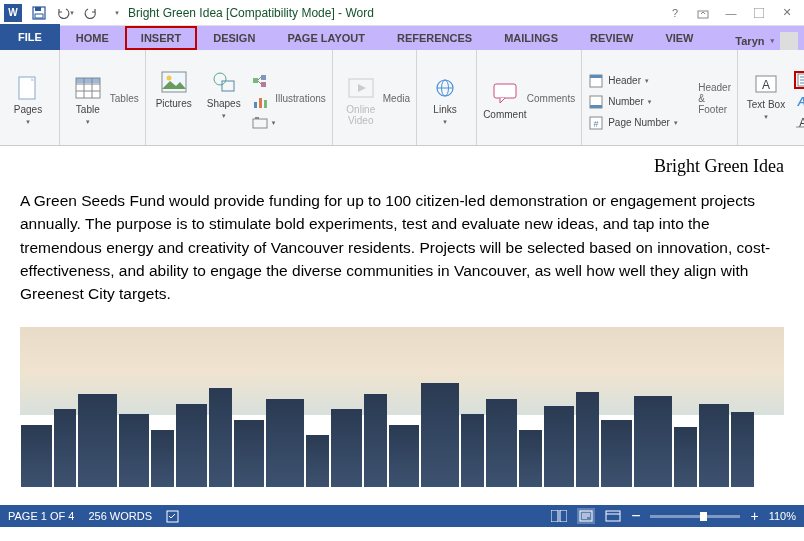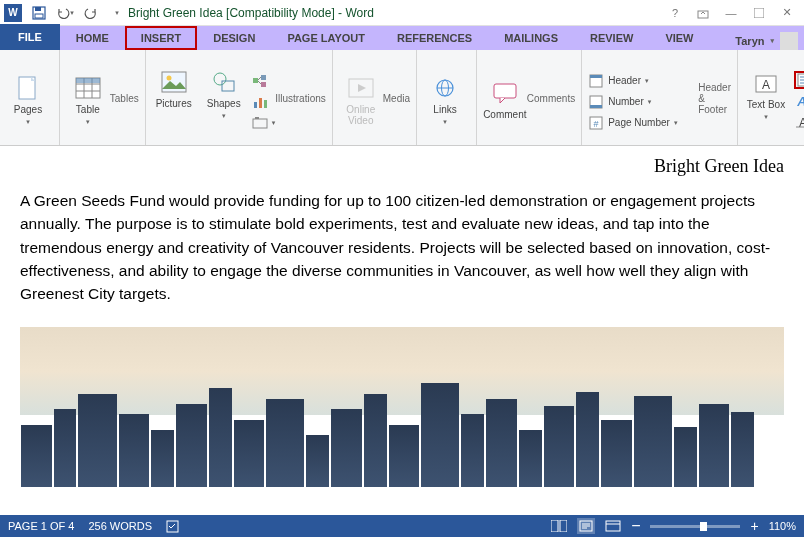--- a/index.html
+++ b/index.html
@@ -30,21 +30,21 @@
 .drop { font-size: 7px; color: #666; }
 .disabled { color: #bbb; }
 .highlighted-small { border: 2px solid #c00000; padding: 1px; }
 .doc-area { background: #fff; height: 373px; overflow: hidden; padding: 10px 20px 0 20px; }
 .doc-title { font-family: "Times New Roman", serif; font-size: 18px; text-align: right; margin-bottom: 12px; color: #000; }
 .doc-body { font-family: Liberation Sans, sans-serif; font-size: 15.5px; line-height: 1.5; color: #000; margin-bottom: 22px; }
 .doc-image { width: 100%; height: 160px; position: relative; overflow: hidden; }
 .sky { position: absolute; width: 100%; height: 55%; background: linear-gradient(#e8dcc8, #f0e4d0, #d8e0dc); }
 .skyline { position: absolute; bottom: 0; width: 100%; height: 65%; display: flex; align-items: flex-end; }
 .bld { background: linear-gradient(#2a3a52, #3d5270); margin: 0 1px; }
-.statusbar { position: absolute; bottom: 4px; left: 0; right: 0; height: 22px; background: #2b579a; color: #fff; display: flex; align-items: center; font-size: 11px; padding: 0 8px; gap: 14px; }
+.statusbar { position: absolute; bottom: 14px; left: 0; right: 0; height: 22px; background: #2b579a; color: #fff; display: flex; align-items: center; font-size: 11px; padding: 0 8px; gap: 14px; }
 .status-right { margin-left: auto; display: flex; align-items: center; gap: 10px; }
 .zoom-slider { width: 90px; height: 3px; background: rgba(255,255,255,0.4); position: relative; }
 .zoom-thumb { position: absolute; width: 7px; height: 9px; background: #fff; top: -3px; left: 55%; }
 svg { display: block; }
 </style>
 </head>
 <body>
 
 <div class="titlebar">
   <div class="qat">

